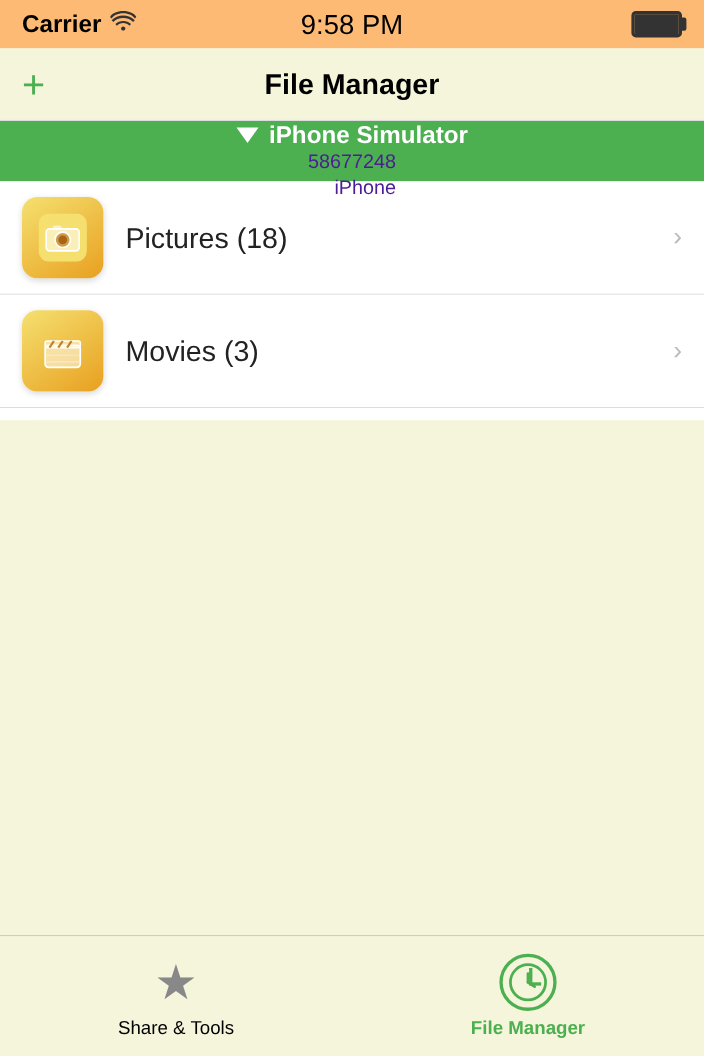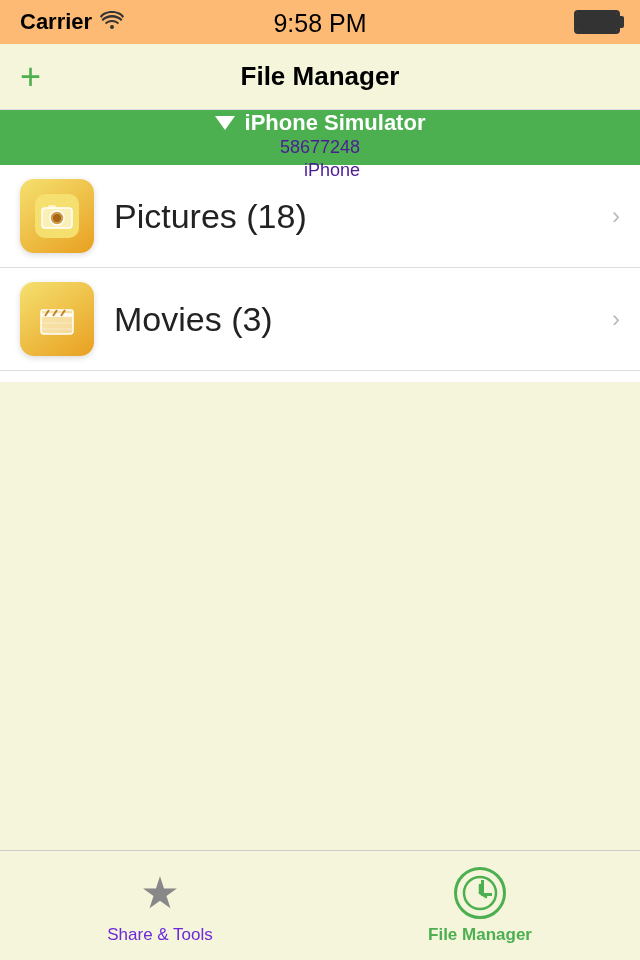--- a/index.html
+++ b/index.html
@@ -167,21 +167,21 @@
       box-shadow: 0 2px 6px rgba(0,0,0,0.15);
     }
 
     .file-icon svg {
       width: 44px;
       height: 44px;
     }
 
     .file-label {
       flex: 1;
-      font-size: 34px;
+      font-size: 26px;
       color: #222;
     }
 
     .file-chevron {
       color: #bbb;
       font-size: 24px;
       font-weight: 300;
     }
 
     
@@ -223,21 +223,21 @@
     .tab-icon {
       width: 52px;
       height: 52px;
       display: flex;
       align-items: center;
       justify-content: center;
     }
 
     .tab-label {
       font-size: 17px;
-      color: #6d28d9;
+      color: #000000;
     }
 
     .tab-label.active {
       color: #4CAF50;
       font-weight: 600;
     }
 
     
     .star-icon {
       font-size: 44px;

